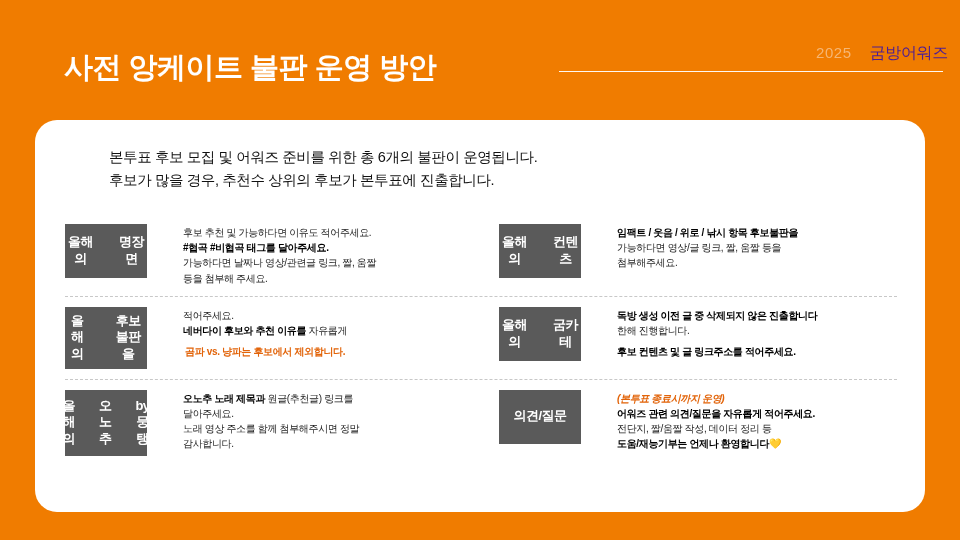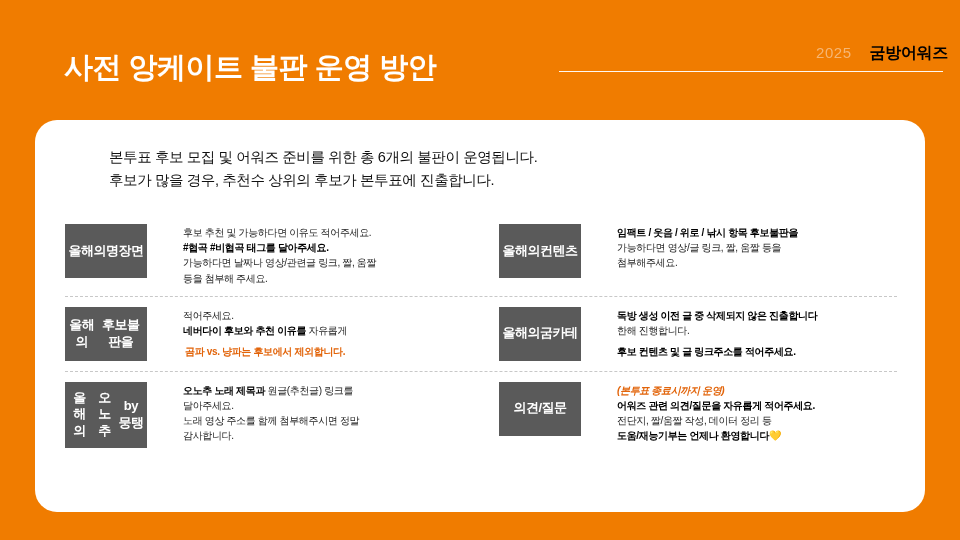--- a/index.html
+++ b/index.html
@@ -42,22 +42,22 @@
     gap: 18px;
   }
   .brand-year {
     font-size: 15px;
     color: #f6b673;
     font-weight: normal;
     letter-spacing: 0.5px;
   }
   .brand-name {
     font-size: 16px;
-    color: #000000;
-    font-weight: bold;
+    color: #4c1d95;
+    font-weight: normal;
     letter-spacing: -0.3px;
   }
   .title-rule {
     position: absolute;
     left: 535px;
     top: 71px;
     width: 384px;
     height: 1px;
     background: #ffffff;
     opacity: .95;
@@ -119,20 +119,21 @@
     font-size: 13px;
     font-weight: bold;
     line-height: 1.28;
     text-align: center;
     display: flex;
     align-items: center;
     justify-content: center;
     letter-spacing: -0.5px;
     padding: 6px 2px;
     box-sizing: border-box;
+    gap: 12px;
   }
   .tag.tall { min-height: 66px; }
   .body {
     padding-left: 12px;
     font-size: 10px;
     color: #222222;
     line-height: 1.52;
     letter-spacing: -0.35px;
     padding-top: 1px;
     margin-left: 24px;

